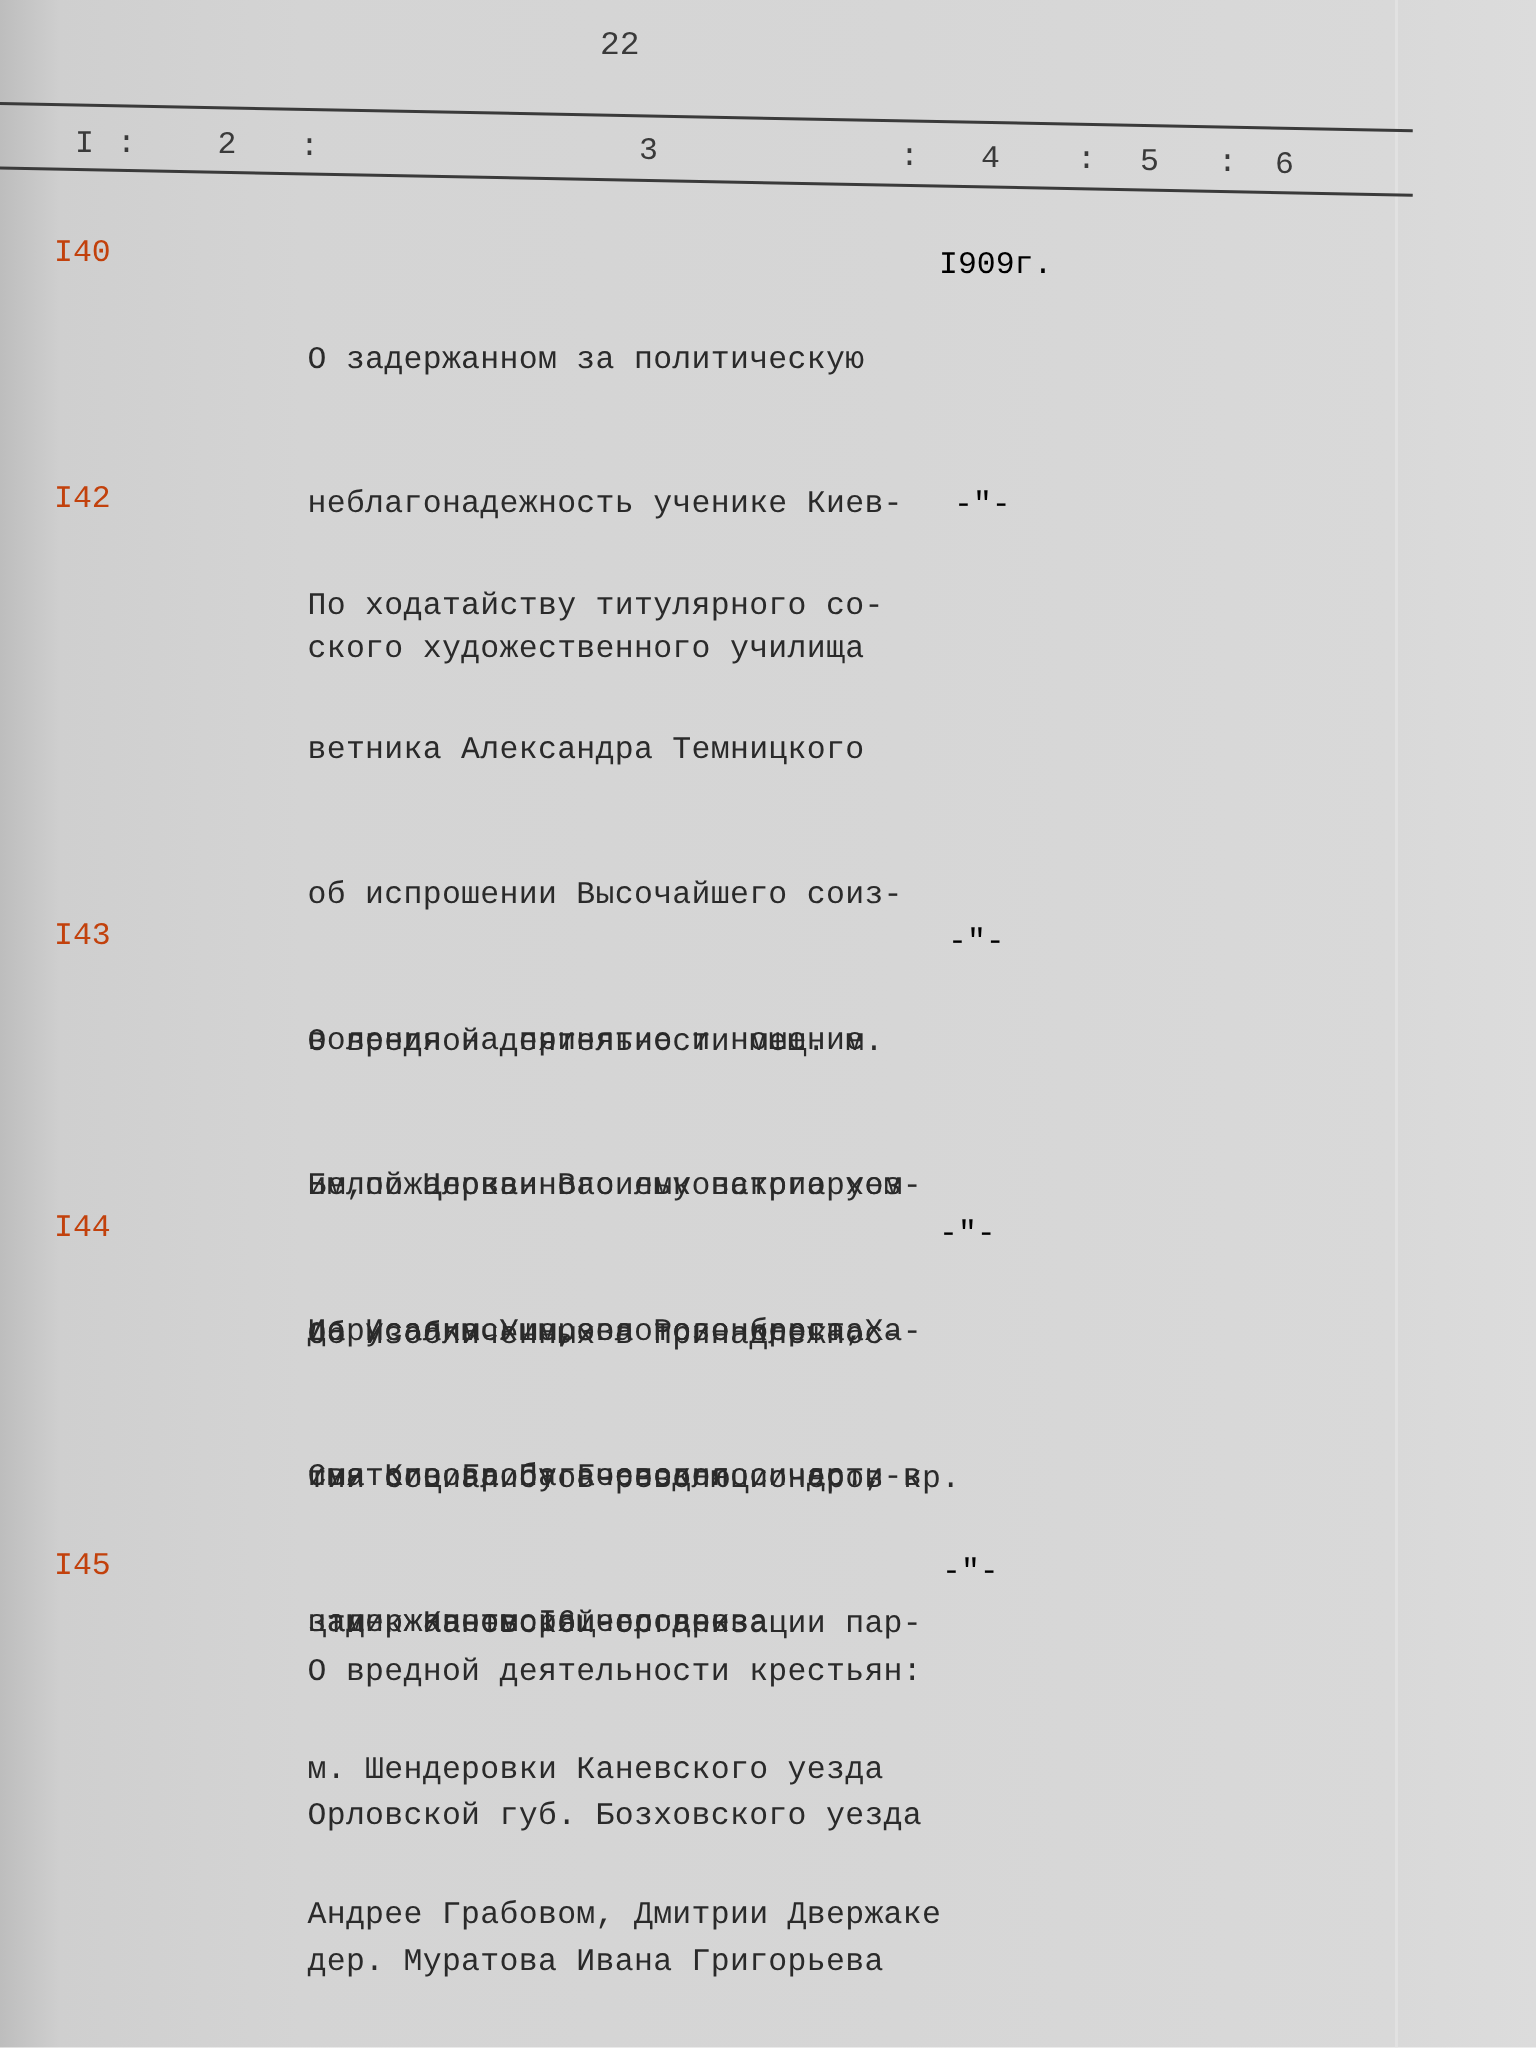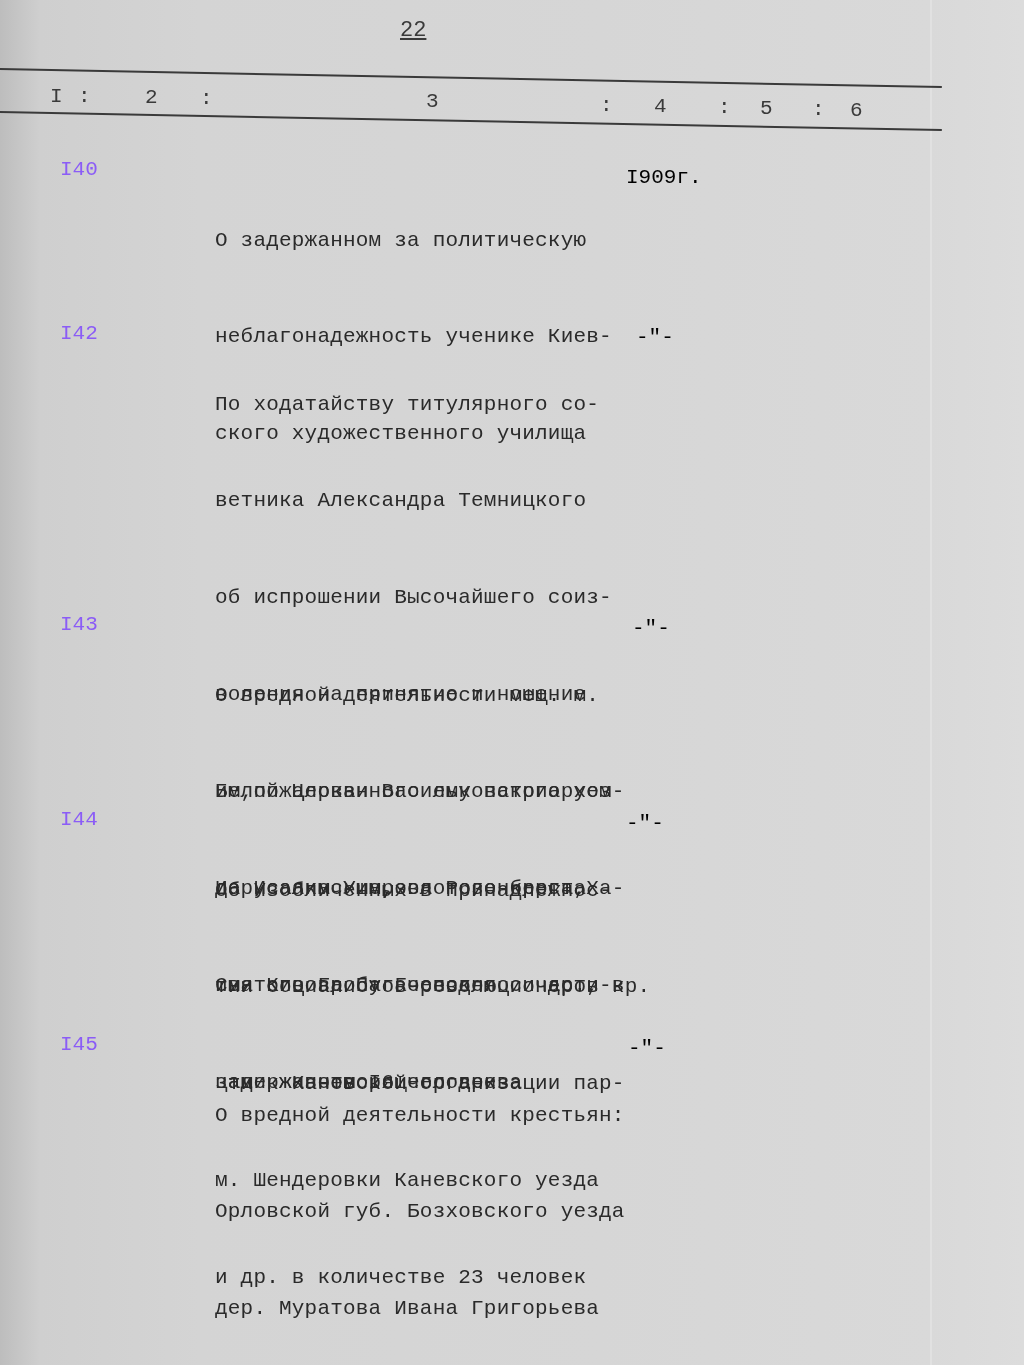--- a/index.html
+++ b/index.html
@@ -3,28 +3,28 @@
 <meta charset="utf-8">
 <style>
   html, body { margin: 0; padding: 0; }
   body {
     width: 1024px; height: 1365px; overflow: hidden; position: relative;
     background: linear-gradient(90deg, #bdbdbd 0px, #cfcfcf 40px, #d4d4d4 200px, #d6d6d6 600px, #d9d9d9 930px, #dcdcdc 1024px);
     font-family: "Liberation Mono", "DejaVu Sans Mono", monospace;
     color: #2a2a2a;
   }
   .fold { position: absolute; left: 930px; top: 0; width: 2px; height: 1365px; background: #e4e4e4; opacity: .7; }
-  .page-num { position: absolute; left: 400px; top: 18px; font-size: 22px; color: #3a3a3a; text-decoration: underline; }
+  .page-num { position: absolute; left: 400px; top: 18px; font-size: 22px; color: #3a3a3a; }
   .rule { position: absolute; left: 0; height: 2px; background: #3a3a3a; transform-origin: left center; }
   .rule.r1 { top: 68px; width: 942px; transform: rotate(1.1deg); }
   .rule.r2 { top: 111px; width: 942px; transform: rotate(1.1deg); }
   .hdr { position: absolute; top: 85px; font-size: 21px; color: #3a3a3a; }
   .entry { position: absolute; left: 0; width: 1024px; }
-  .num { position: absolute; left: 60px; font-size: 21px; color: #8b5cf6; }
-  .text { position: absolute; left: 205px; font-size: 21px; line-height: 32.3px; white-space: pre; color: #2a2a2a; letter-spacing: 0.2px; margin-left: 10px; }
+  .num { position: absolute; left: 36px; font-size: 21px; color: #c2410c; }
+  .text { position: absolute; left: 205px; font-size: 21px; line-height: 32.3px; white-space: pre; color: #2a2a2a; letter-spacing: 0.2px; }
   .date { position: absolute; font-size: 21px; color: #000000; }
 </style>
 </head>
 <body>
 
 <div class="fold"></div>
 
 <div class="page-num">22</div>
 
 <div class="rule r1"></div>
@@ -81,20 +81,21 @@
   <div class="date" style="left:632px;top:4px">-"-</div>
 </div>
 
 <div class="entry" style="top:808px">
   <div class="num" style="top:0">I44</div>
   <div class="text" style="top:2px">
     <div>Об изобличенных в принадлежнос-</div>
     <div>тии социалистов-революционеров кр.</div>
     <div> ти к Каневской организации пар-</div>
     <div>м. Шендеровки Каневского уезда</div>
+    <div>Андрее Грабовом, Дмитрии Двержаке</div>
     <div>и др. в количестве 23 человек</div>
   </div>
   <div class="date" style="left:626px;top:4px">-"-</div>
 </div>
 
 <div class="entry" style="top:1033px">
   <div class="num" style="top:0">I45</div>
   <div class="text" style="top:2px">
     <div>О вредной деятельности крестьян:</div>
     <div>Орловской губ. Бозховского уезда</div>

